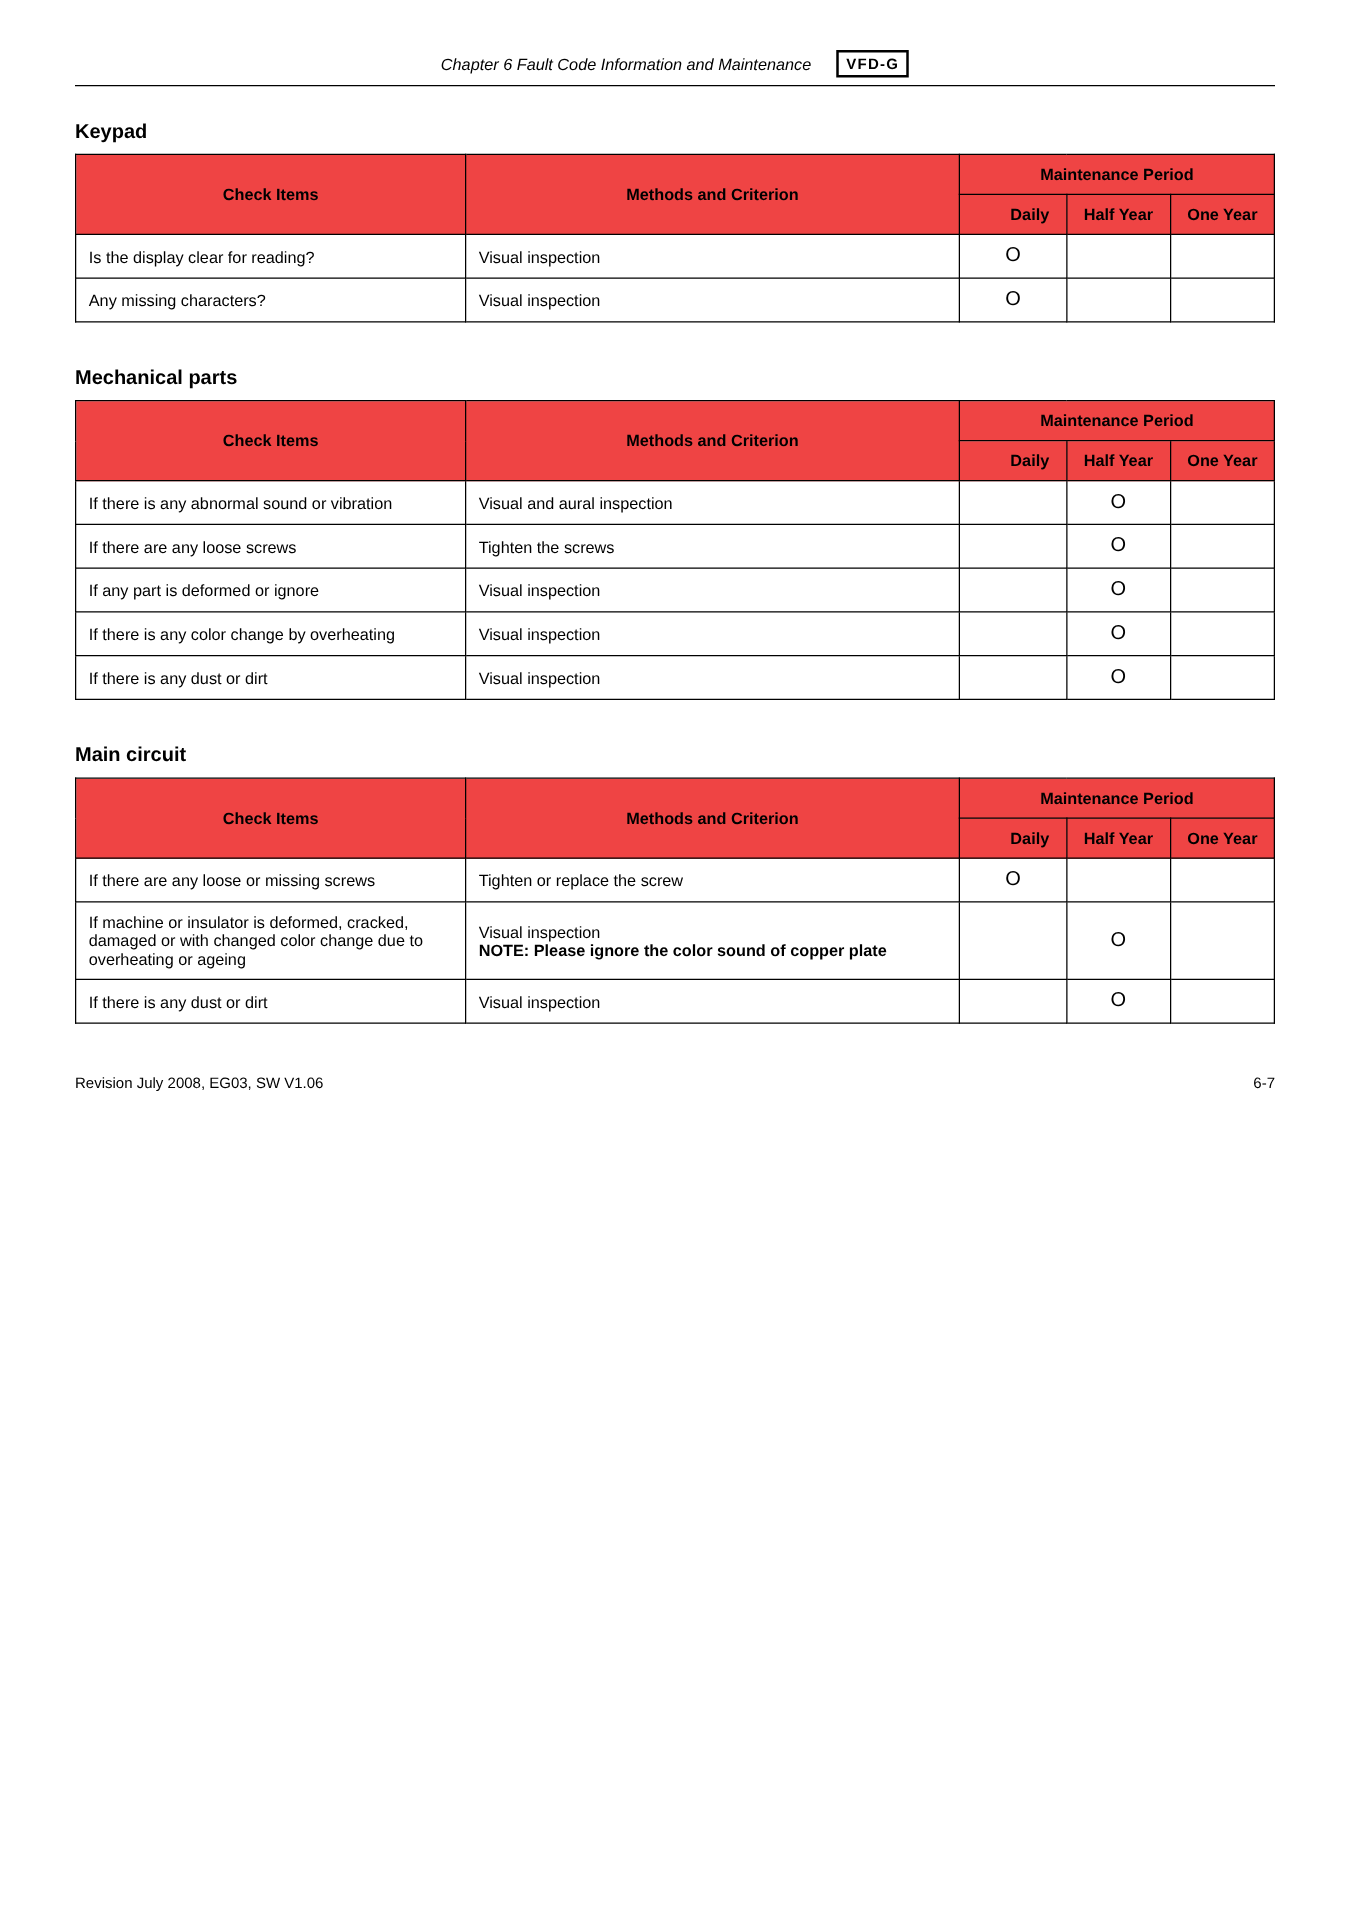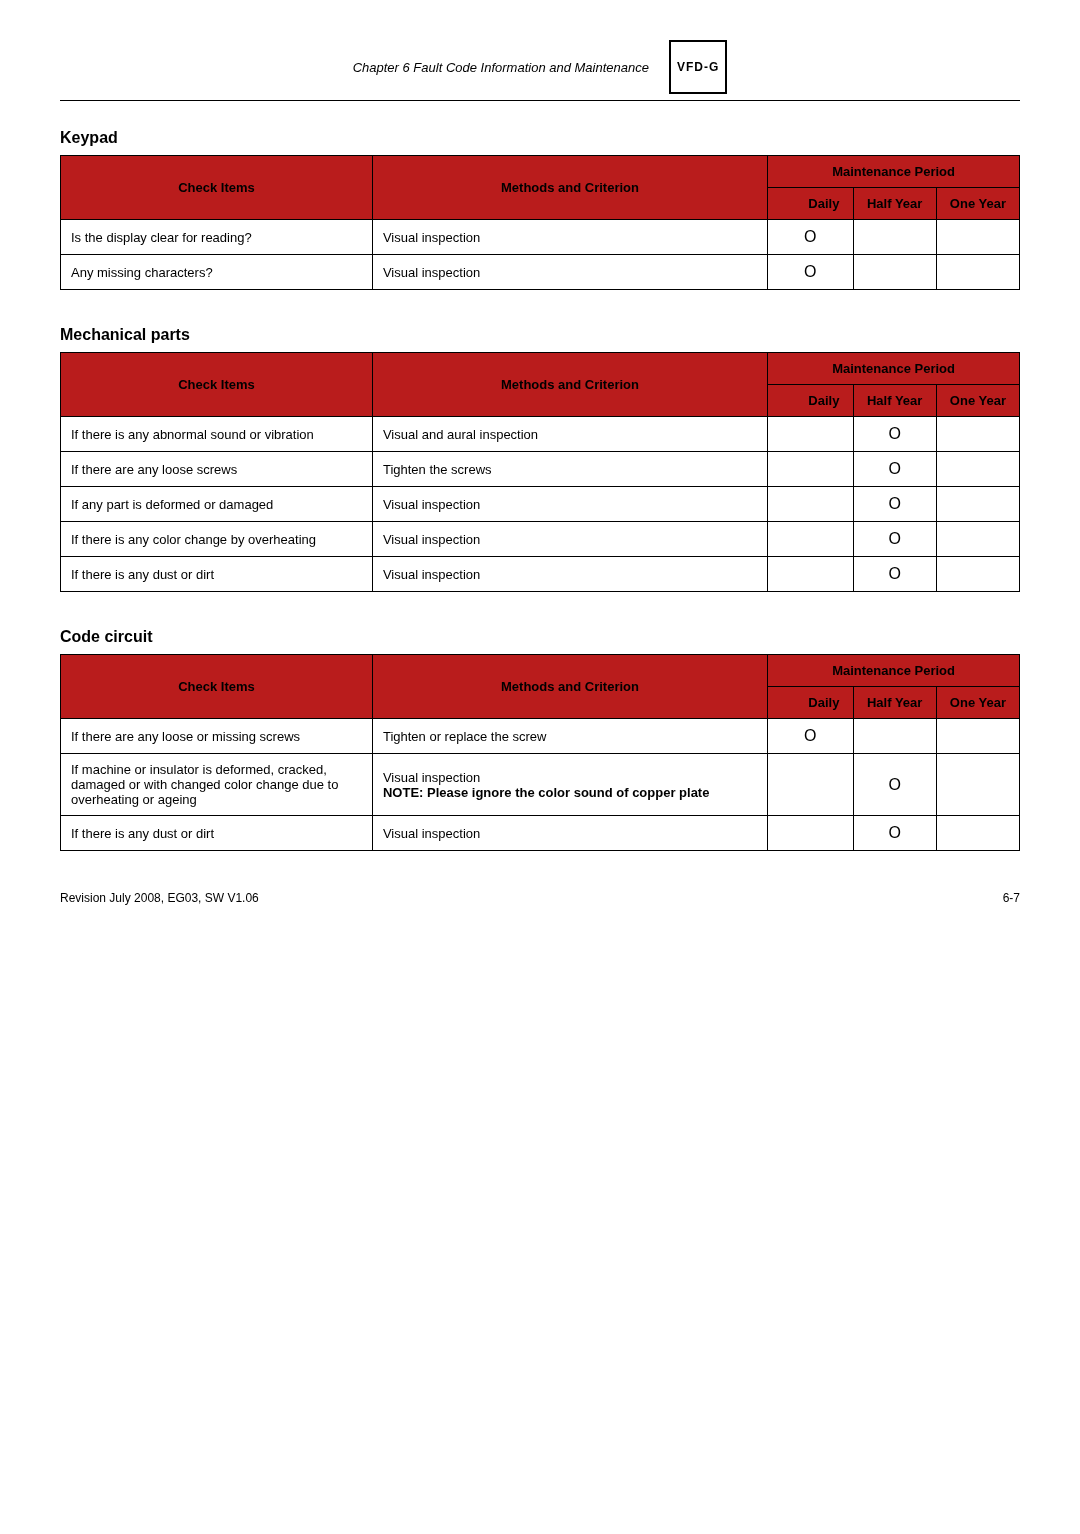--- a/index.html
+++ b/index.html
@@ -21,21 +21,21 @@
       border-bottom: 1px solid #000;
       padding-bottom: 6px;
       display: flex;
       justify-content: center;
       align-items: center;
       gap: 20px;
     }
 
     .brand-box {
       border: 2px solid #000;
-      padding: 18px 6px;
+      padding: 2px 6px;
       font-weight: bold;
       font-style: normal;
       font-size: 12px;
       letter-spacing: 1px;
     }
 
     .section-title {
       font-weight: bold;
       font-size: 16px;
       margin-bottom: 8px;
@@ -59,21 +59,21 @@
 
     .col-check { width: 30%; }
     .col-method { width: 38%; }
     .col-daily { width: 8%; text-align: center; padding-left: 37px; }
     .col-half { width: 8%; text-align: center; }
     .col-one { width: 8%; text-align: center; }
 
     .header-main th {
       font-weight: bold;
       text-align: center;
-      background: #b91c1c;
+      background: #ef4444;
     }
 
     .maintenance-period {
       text-align: center;
       font-weight: bold;
     }
 
     .circle {
       font-size: 16px;
       text-align: center;
@@ -157,21 +157,21 @@
     <td class="circle"></td>
   </tr>
         <tr>
     <td>If there are any loose screws</td>
     <td>Tighten the screws</td>
     <td class="circle"></td>
     <td class="circle">O</td>
     <td class="circle"></td>
   </tr>
         <tr>
-    <td>If any part is deformed or damaged</td>
+    <td>If any part is deformed or ignore</td>
     <td>Visual inspection</td>
     <td class="circle"></td>
     <td class="circle">O</td>
     <td class="circle"></td>
   </tr>
         <tr>
     <td>If there is any color change by overheating</td>
     <td>Visual inspection</td>
     <td class="circle"></td>
     <td class="circle">O</td>
@@ -182,21 +182,21 @@
     <td>Visual inspection</td>
     <td class="circle"></td>
     <td class="circle">O</td>
     <td class="circle"></td>
   </tr>
       </tbody>
   </table>
 </div>
 
 <div class="section">
-  <div class="section-title">Code circuit</div>
+  <div class="section-title">Main circuit</div>
   <table>
     <thead>
       <tr class="header-main">
         <th class="col-check" rowspan="2">Check Items</th>
         <th class="col-method" rowspan="2">Methods and Criterion</th>
         <th colspan="3" class="maintenance-period">Maintenance Period</th>
       </tr>
       <tr class="header-main">
         <th class="col-daily">Daily</th>
         <th class="col-half">Half Year</th>

